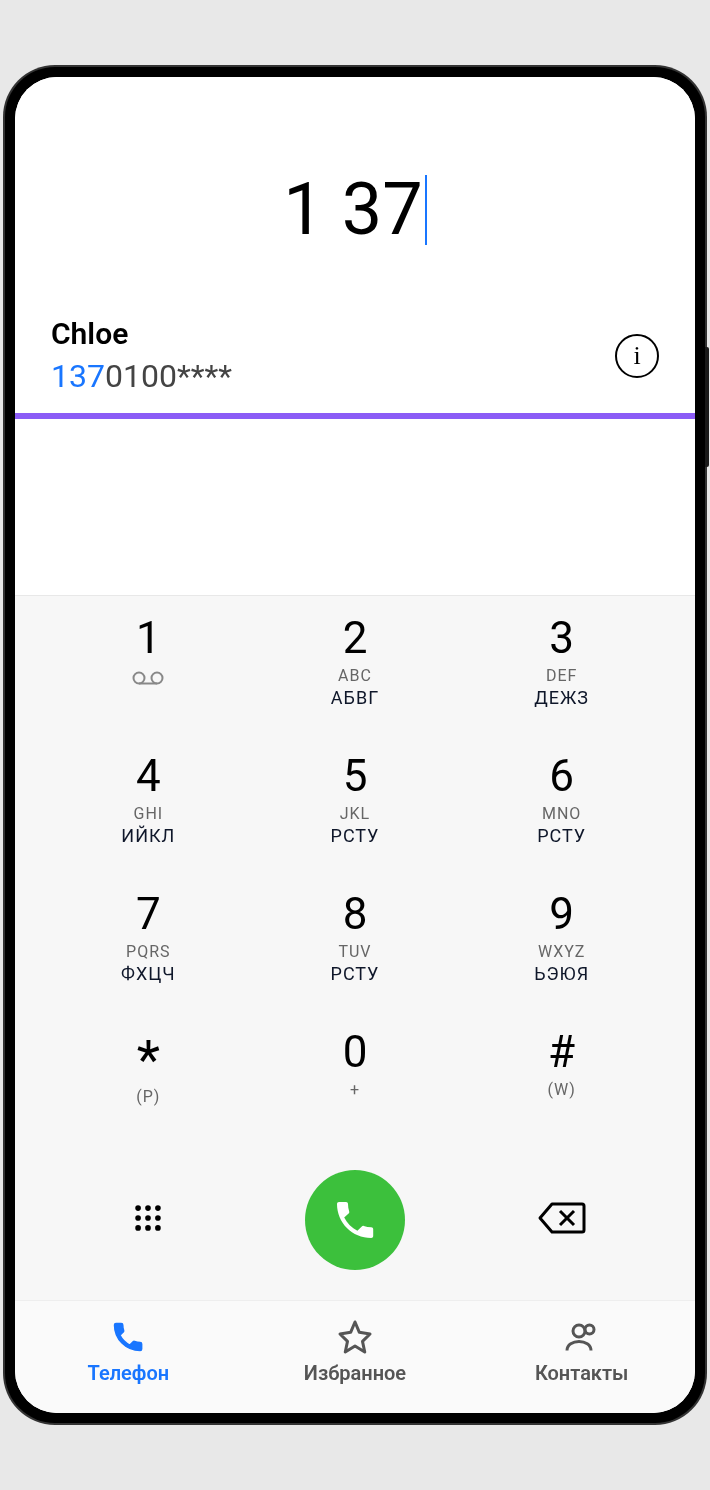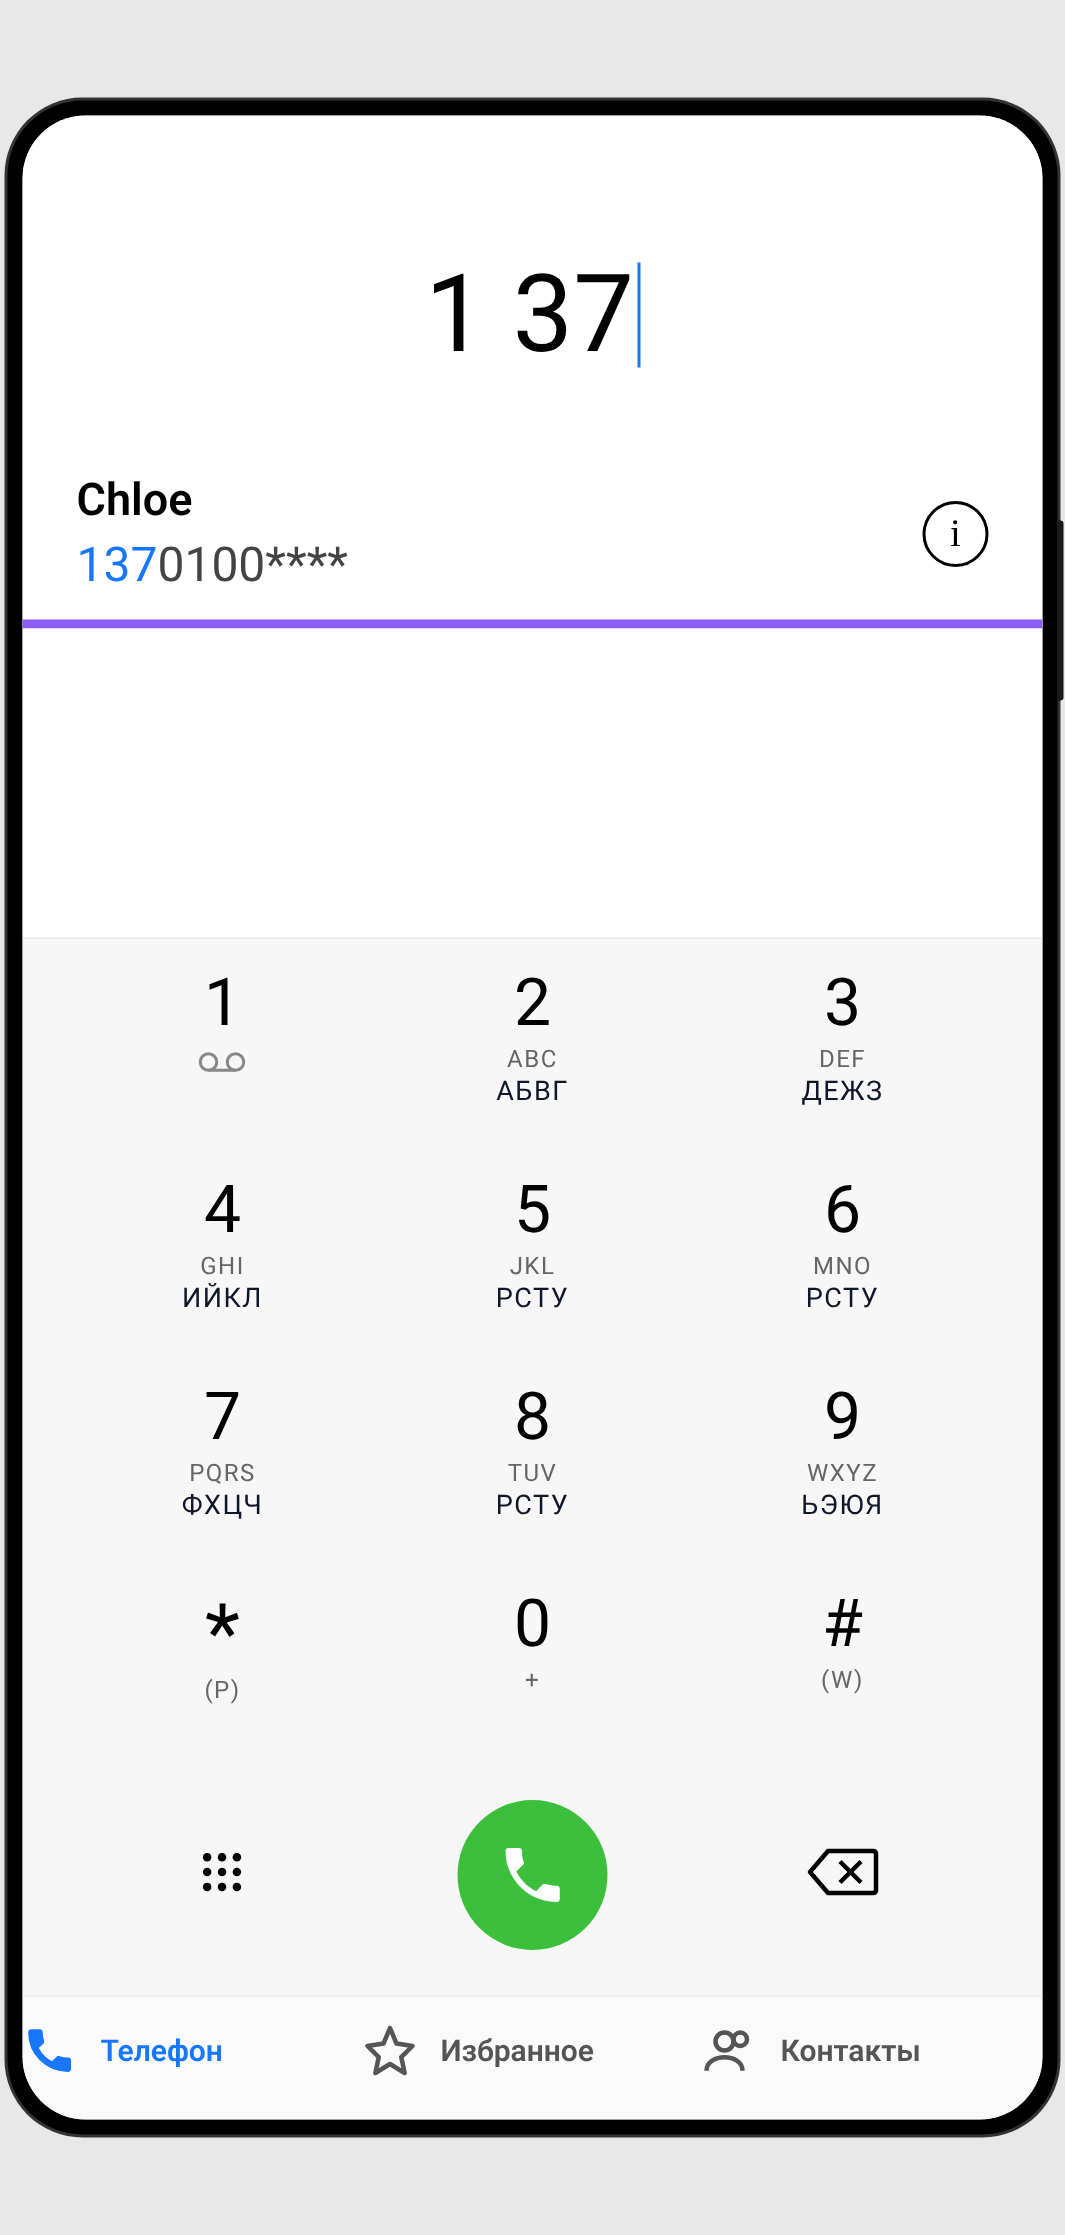--- a/index.html
+++ b/index.html
@@ -126,22 +126,23 @@
     .backspace-btn { color: #000; }
     .bottom-nav {
       background: #fafafa;
       display: grid;
       grid-template-columns: repeat(3, 1fr);
       padding: 18px 0 28px;
       border-top: 1px solid #eee;
     }
     .nav-item {
       display: flex;
-      align-items: center;
-      gap: 16px;
+      flex-direction: column;
+      align-items: center;
+      gap: 6px;
       text-align: right;
     }
     .nav-item .nav-label { font-size: 20px; font-weight: 600; color: #555; }
     .nav-item.active .nav-label { color: #1976ff; }
     .nav-item.active svg { stroke: #1976ff; fill: #1976ff; }
   </style>
 </head>
 <body>
 
 <div class="phone-frame">

